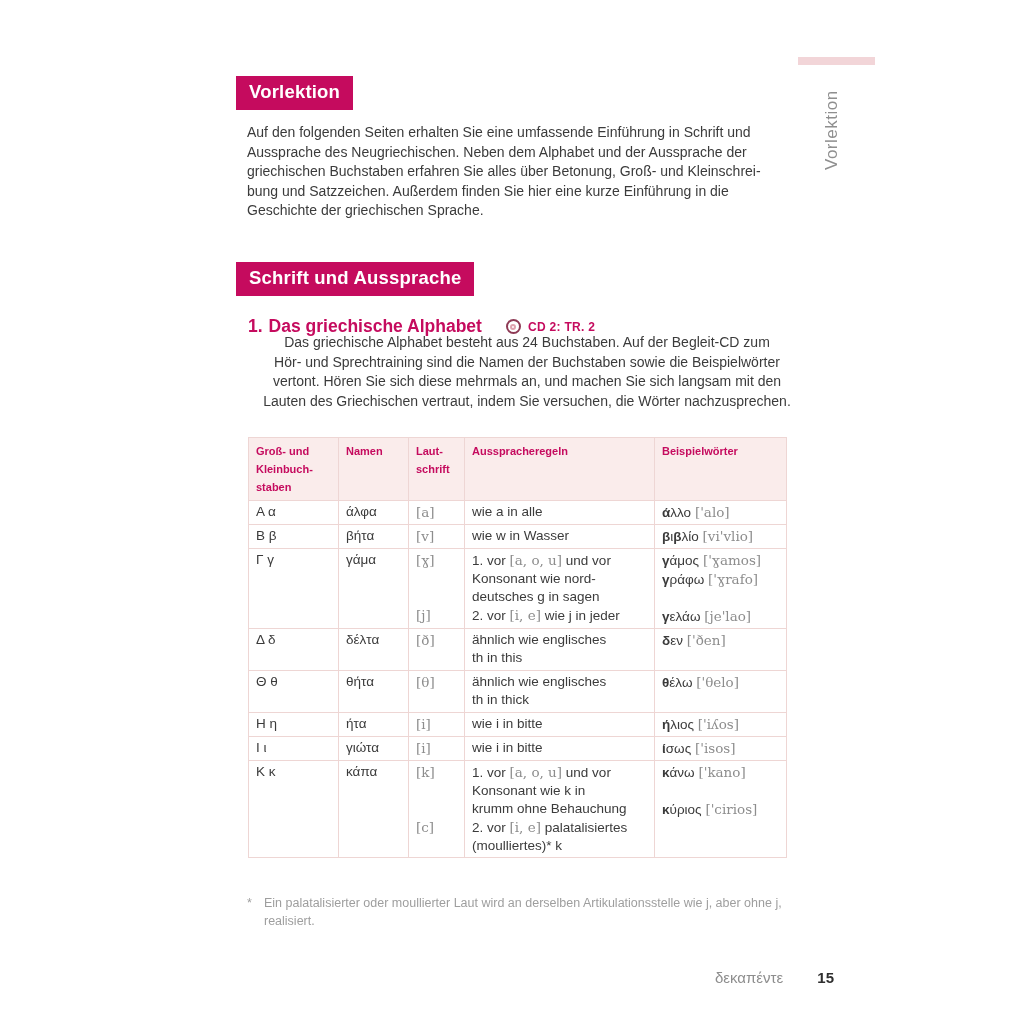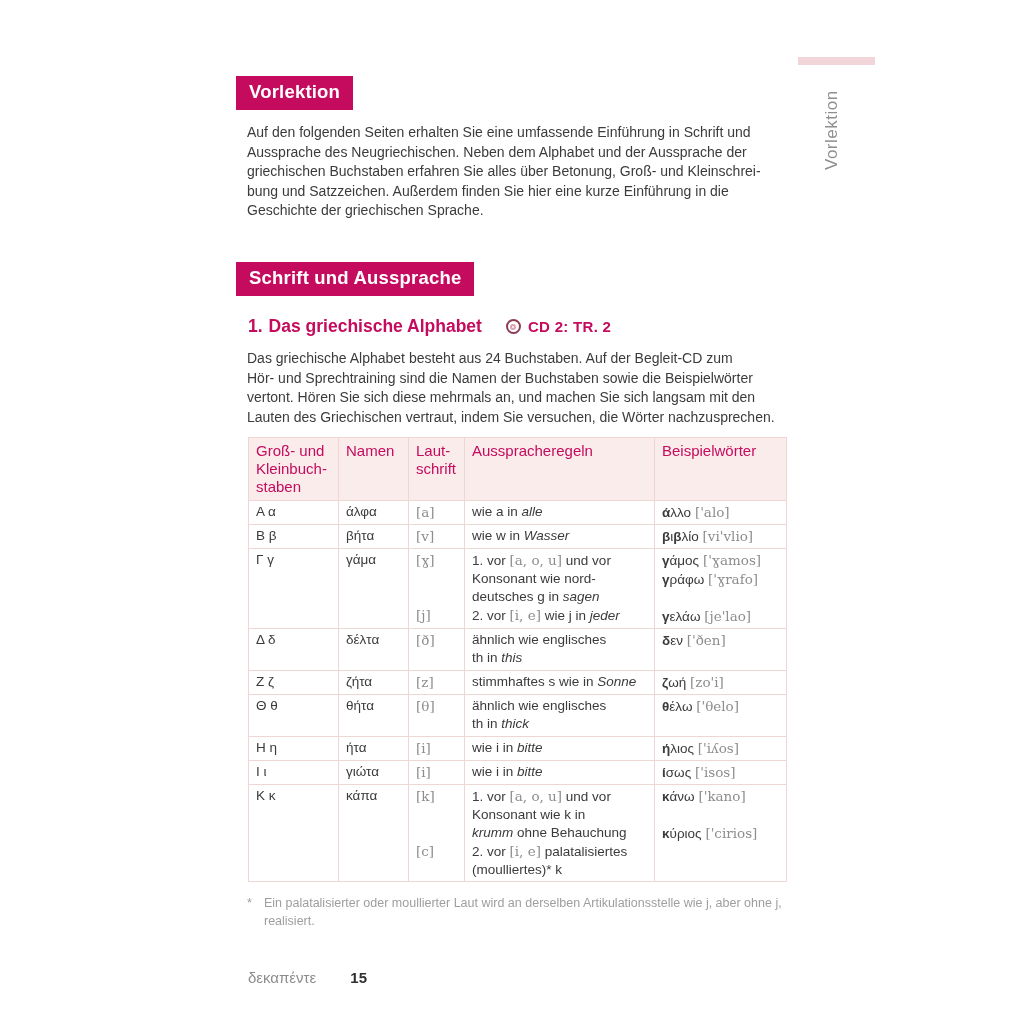--- a/index.html
+++ b/index.html
@@ -13,52 +13,52 @@
     position:absolute; background:var(--magenta,#c50b5e); color:#ffffff;
     font-weight:bold; font-size:18.5px; padding:5px 13px 7px 13px; letter-spacing:0.2px;
   }
   .badge-vorlektion { left:236px; top:76px; }
   .badge-schrift   { left:236px; top:262px; }
 
   
   .para { position:absolute; left:247px; width:560px; font-size:14px;
           line-height:19.6px; white-space:pre-line; color:#3b3b3b; }
   .para-intro { top:123px; }
-  .para-alphabet { top:349px; }
+  .para-alphabet { top:333px;text-align:center; }
 
   
   .subsection { position:absolute; left:248px; top:316px; display:flex; align-items:center; }
   .sub-number, .sub-title { color:var(--magenta,#c50b5e); font-weight:bold; font-size:17.5px; }
   .sub-title { margin-left:6px; }
   .cd-group { display:flex; align-items:center; margin-left:24px; }
   .cd-icon { width:11px; height:11px; border:2px solid #8e3a55; border-radius:50%;
              display:flex; align-items:center; justify-content:center; }
   .cd-icon-inner { width:2px; height:2px; border:2px solid #dfa3af; border-radius:50%; }
-  .cd-label { color:var(--magenta,#c50b5e); font-weight:bold; font-size:15px; margin-left:7px; letter-spacing:0.3px; }
+  .cd-label { color:var(--magenta,#c50b5e); font-weight:bold; font-size:12px; margin-left:7px; letter-spacing:0.3px; }
 
   
   .table-wrap { position:absolute; left:248px; top:437px; width:538px; }
   table { border-collapse:collapse; width:538px; table-layout:fixed; font-size:13.5px; }
   th, td { border:1px solid var(--border-pink,#eed6d4); vertical-align:top;
            text-align:left; padding:2px 7px; line-height:18px; overflow:hidden; }
   th { background:var(--header-bg,#faeceb); color:var(--magenta,#c50b5e);
-       font-weight:normal; white-space:pre-line; padding-top:4px; padding-bottom:4px; font-size:15px; }
+       font-weight:bold; white-space:pre-line; padding-top:4px; padding-bottom:4px; font-size:11px; }
   td > div { white-space:nowrap; }
   .ph { font-family:"DejaVu Serif", serif; color:#8d8d8d; } 
-  .it { font-style:italic; }
+  .it { }
   .bl { font-weight:bold; } 
 
   
   .footnote { position:absolute; left:247px; top:895px; width:590px; display:flex;
               color:#9e9e9e; font-size:12.5px; line-height:17.5px; }
   .fn-marker { width:17px; flex:none; }
   .fn-text { white-space:pre-line; flex:1; }
 
   
-  .footer { position:absolute; left:248px; top:969px; width:586px; 
+  .footer { position:absolute; left:248px; top:969px; width:586px; text-align:right;
             font-size:15px; color:#8d8d8d; }
   .page-number { color:#2f2f2f; font-weight:bold; margin-left:30px; }
 
   
   .side-bar { position:absolute; left:798px; top:57px; width:77px; height:8px;
               background:var(--bar-pink,#f2d5d8); }
   .side-tab { position:absolute; left:822px; top:78px; height:92px;
               writing-mode:vertical-rl; transform:rotate(180deg);
               color:#8f8f8f; font-size:17px; letter-spacing:0.5px; }
 </style>
@@ -173,33 +173,20 @@
             <td>
               <div><span>ähnlich wie englisches</span></div>
               <div><span>th in </span><span class="it">this</span></div>
             </td>
             <td>
               <div><span class="bl">δ</span><span>εν</span> <span class="ph">['ðen]</span></div>
               <div>&nbsp;</div>
             </td>
           </tr>
           <tr>
-            <td>Ζ ζ</td>
-            <td>ζήτα</td>
-            <td>
-              <div><span class="ph">[z]</span></div>
-            </td>
-            <td>
-              <div><span>stimmhaftes s wie in </span><span class="it">Sonne</span></div>
-            </td>
-            <td>
-              <div><span class="bl">ζ</span><span>ωή</span> <span class="ph">[zo'i]</span></div>
-            </td>
-          </tr>
-          <tr>
             <td>Θ θ</td>
             <td>θήτα</td>
             <td>
               <div><span class="ph">[θ]</span></div>
               <div>&nbsp;</div>
             </td>
             <td>
               <div><span>ähnlich wie englisches</span></div>
               <div><span>th in </span><span class="it">thick</span></div>
             </td>

